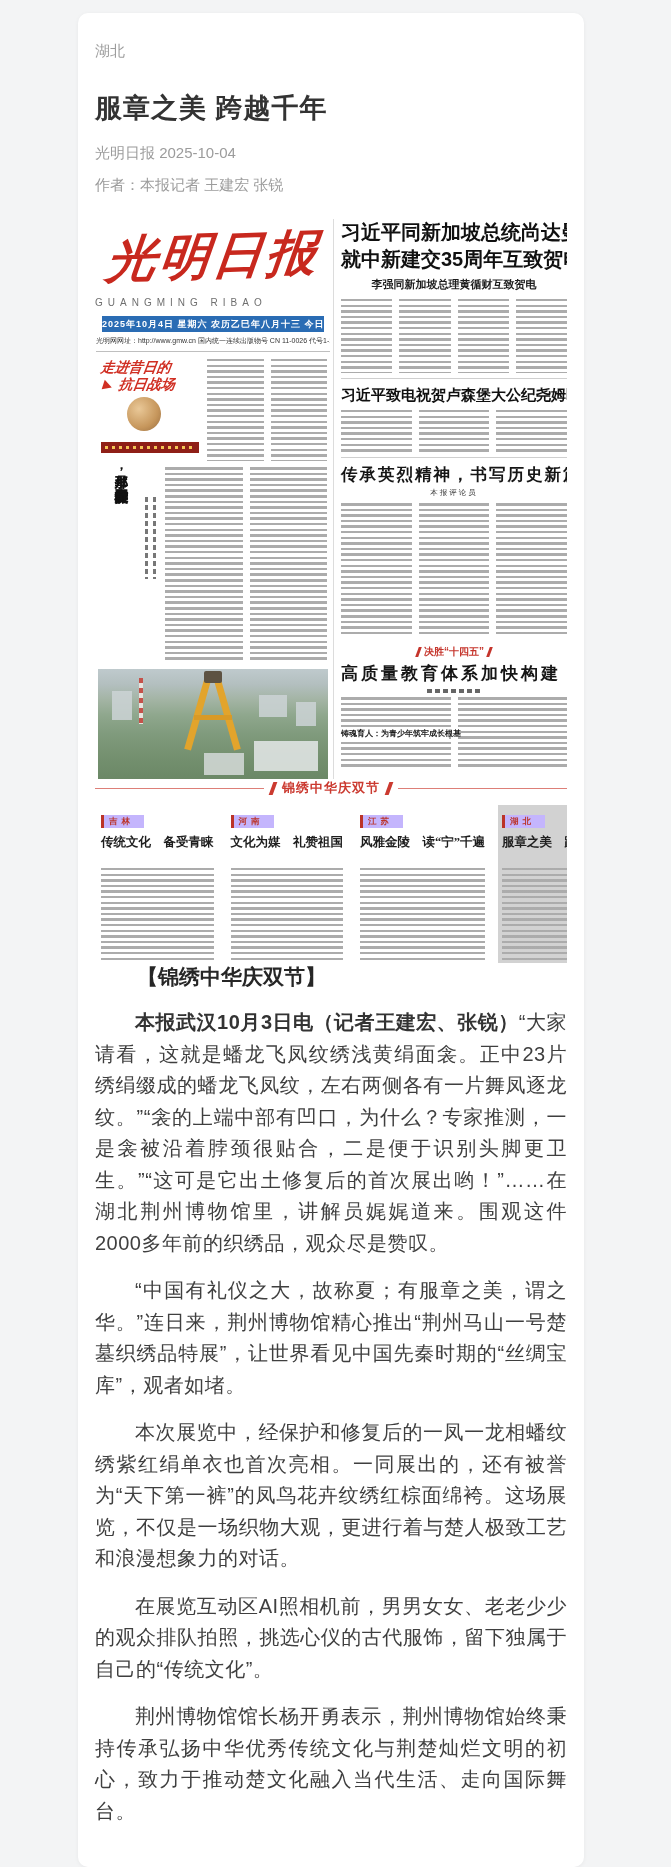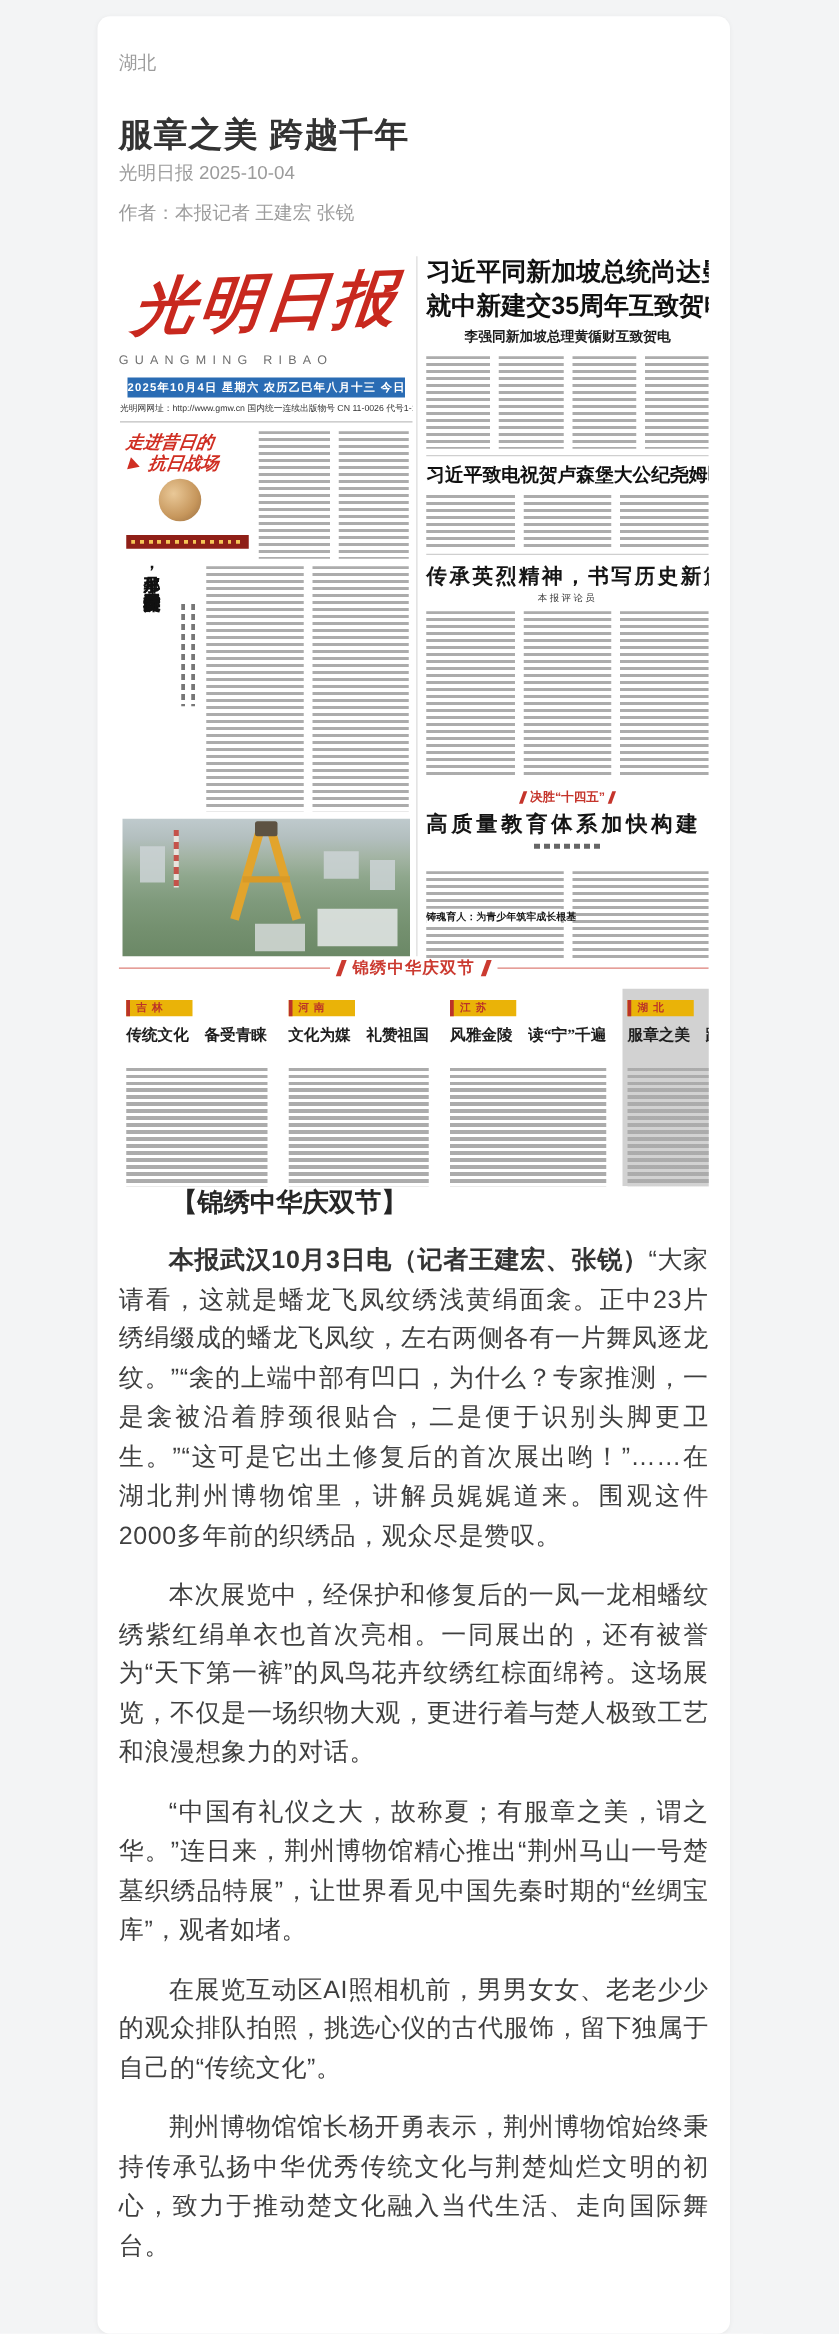--- a/index.html
+++ b/index.html
@@ -13,21 +13,21 @@
     margin:13px 87px 0 78px;
     width:506px;
     min-height:1854px;
     background:#ffffff;
     border-radius:10px;
     padding:28px 17px 40px 17px;
     box-shadow:0 1px 4px rgba(0,0,0,.05);
   }
   .category { font-size:15px; line-height:20px; color:#9c9c9c; }
   .title { margin:30px 0 0; font-size:27px; line-height:34px; font-weight:600; color:#333; letter-spacing:1px; font-family:"Liberation Sans",sans-serif; }
-  .meta { font-size:15px; line-height:20px; color:#9c9c9c; margin-top:4px; }
+  .meta { font-size:15px; line-height:20px; color:#9c9c9c; margin-top:18px; }
   .meta + .meta { margin-top:12px; }
 
   
   .paper {
     position:relative; margin-top:16px;
     width:472px; height:752px; background:#fff;
     font-family:"Liberation Serif", serif;
     overflow:hidden;
   }
   .tt {
@@ -112,36 +112,36 @@
     letter-spacing:2px; white-space:nowrap; }
   .np-byline { margin-top:2px; font-size:7.5px; color:#333; text-align:center; letter-spacing:2px; }
   .np-tt3b { margin-top:5px; height:134px; }
   .np-label145 { margin-top:8px; display:flex; justify-content:center; align-items:center; gap:4px;
     color:#c5342b; font-family:"Liberation Sans",sans-serif; font-weight:700; font-size:10px; }
   .mini-slash { width:3px; height:10px; background:#c5342b; transform:skewX(-20deg); }
   .np-h4 { margin-top:3px; font-weight:700; font-size:17px; line-height:23px; color:#151515;
     letter-spacing:3px; white-space:nowrap; }
   .np-bybar { margin:4px auto 0; width:54px; height:4px;
     background-image:repeating-linear-gradient(90deg,#666 0 5px,rgba(0,0,0,0) 5px 8px); }
-  .np-edu { position:relative; margin-top:18px; height:72px; }
+  .np-edu { position:relative; margin-top:4px; height:72px; }
   .np-edu-sub { position:absolute; left:0; top:30px; width:108px; background:#fff;
     font-family:"Liberation Sans",sans-serif; font-weight:700; font-size:8px; line-height:11px;
     text-align:center; color:#1a1a1a; padding:1px 0; white-space:nowrap; }
 
   .np-banner { position:absolute; left:0; top:568px; width:472px; display:flex; align-items:center; gap:7px;text-align:right; }
   .banner-line { flex:1; height:1px; background:#cb3a30; opacity:.65; }
   .banner-slash { width:4px; height:13px; background:#cb3a30; transform:skewX(-20deg); }
   .banner-text { font-family:"Liberation Sans",sans-serif; font-weight:700; font-size:13px;
     color:#cb3a30; letter-spacing:1px; white-space:nowrap; }
 
   .np-cols { position:absolute; left:2px; top:594px; width:468px; height:158px; display:flex; gap:9px; }
   .np-col { flex:1; position:relative; padding:5px 4px 4px; }
   .np-col.hl { background:#d2d2d2; }
   .col-label { display:inline-block; font-family:"Liberation Serif",serif; font-weight:700; font-size:8.5px;
-    line-height:11px; color:#bb3328; background:#eab308; padding:1px 20px 1px 5px;
+    line-height:11px; color:#bb3328; background:#c4b5fd; padding:1px 10px 1px 5px;
     border-left:3px solid #bb3328; letter-spacing:4px; }
   .col-title { margin:6px 0 18px; text-align:center; font-family:"Liberation Serif",serif; font-weight:700;
     font-size:12.5px; line-height:16px; color:#1e1e1e; white-space:nowrap; }
   .col-tt { height:114px; }
   .np-col.hl .col-tt { opacity:.65; }
 
   
   .article { font-family:"Liberation Sans",sans-serif; }
   .tag { margin:0; font-size:21px; line-height:28px; font-weight:700; color:#262626; text-indent:2em; }
   .article p.body { margin:16px 0 0; font-size:20px; line-height:31.5px; color:#3f3f3f;
@@ -275,19 +275,19 @@
         <div class="col-title">服章之美　跨越千年</div>
         <div class="col-tt tt"></div>
       </div>
     </div>
 
   </div>
 
   <div class="article">
     <p class="tag">【锦绣中华庆双节】</p>
     <p class="body"><b>本报武汉10月3日电（记者王建宏、张锐）</b><span>“大家请看，这就是蟠龙飞凤纹绣浅黄绢面衾。正中23片绣绢缀成的蟠龙飞凤纹，左右两侧各有一片舞凤逐龙纹。”“衾的上端中部有凹口，为什么？专家推测，一是衾被沿着脖颈很贴合，二是便于识别头脚更卫生。”“这可是它出土修复后的首次展出哟！”……在湖北荆州博物馆里，讲解员娓娓道来。围观这件2000多年前的织绣品，观众尽是赞叹。</span></p>
+    <p class="body">“中国有礼仪之大，故称夏；有服章之美，谓之华。”连日来，荆州博物馆精心推出“荆州马山一号楚墓织绣品特展”，让世界看见中国先秦时期的“丝绸宝库”，观者如堵。</p>
     <p class="body">本次展览中，经保护和修复后的一凤一龙相蟠纹绣紫红绢单衣也首次亮相。一同展出的，还有被誉为“天下第一裤”的凤鸟花卉纹绣红棕面绵袴。这场展览，不仅是一场织物大观，更进行着与楚人极致工艺和浪漫想象力的对话。</p>
-    <p class="body">“中国有礼仪之大，故称夏；有服章之美，谓之华。”连日来，荆州博物馆精心推出“荆州马山一号楚墓织绣品特展”，让世界看见中国先秦时期的“丝绸宝库”，观者如堵。</p>
     <p class="body">在展览互动区AI照相机前，男男女女、老老少少的观众排队拍照，挑选心仪的古代服饰，留下独属于自己的“传统文化”。</p>
     <p class="body">荆州博物馆馆长杨开勇表示，荆州博物馆始终秉持传承弘扬中华优秀传统文化与荆楚灿烂文明的初心，致力于推动楚文化融入当代生活、走向国际舞台。</p>
   </div>
 
 </div>
 
 </body></html>

